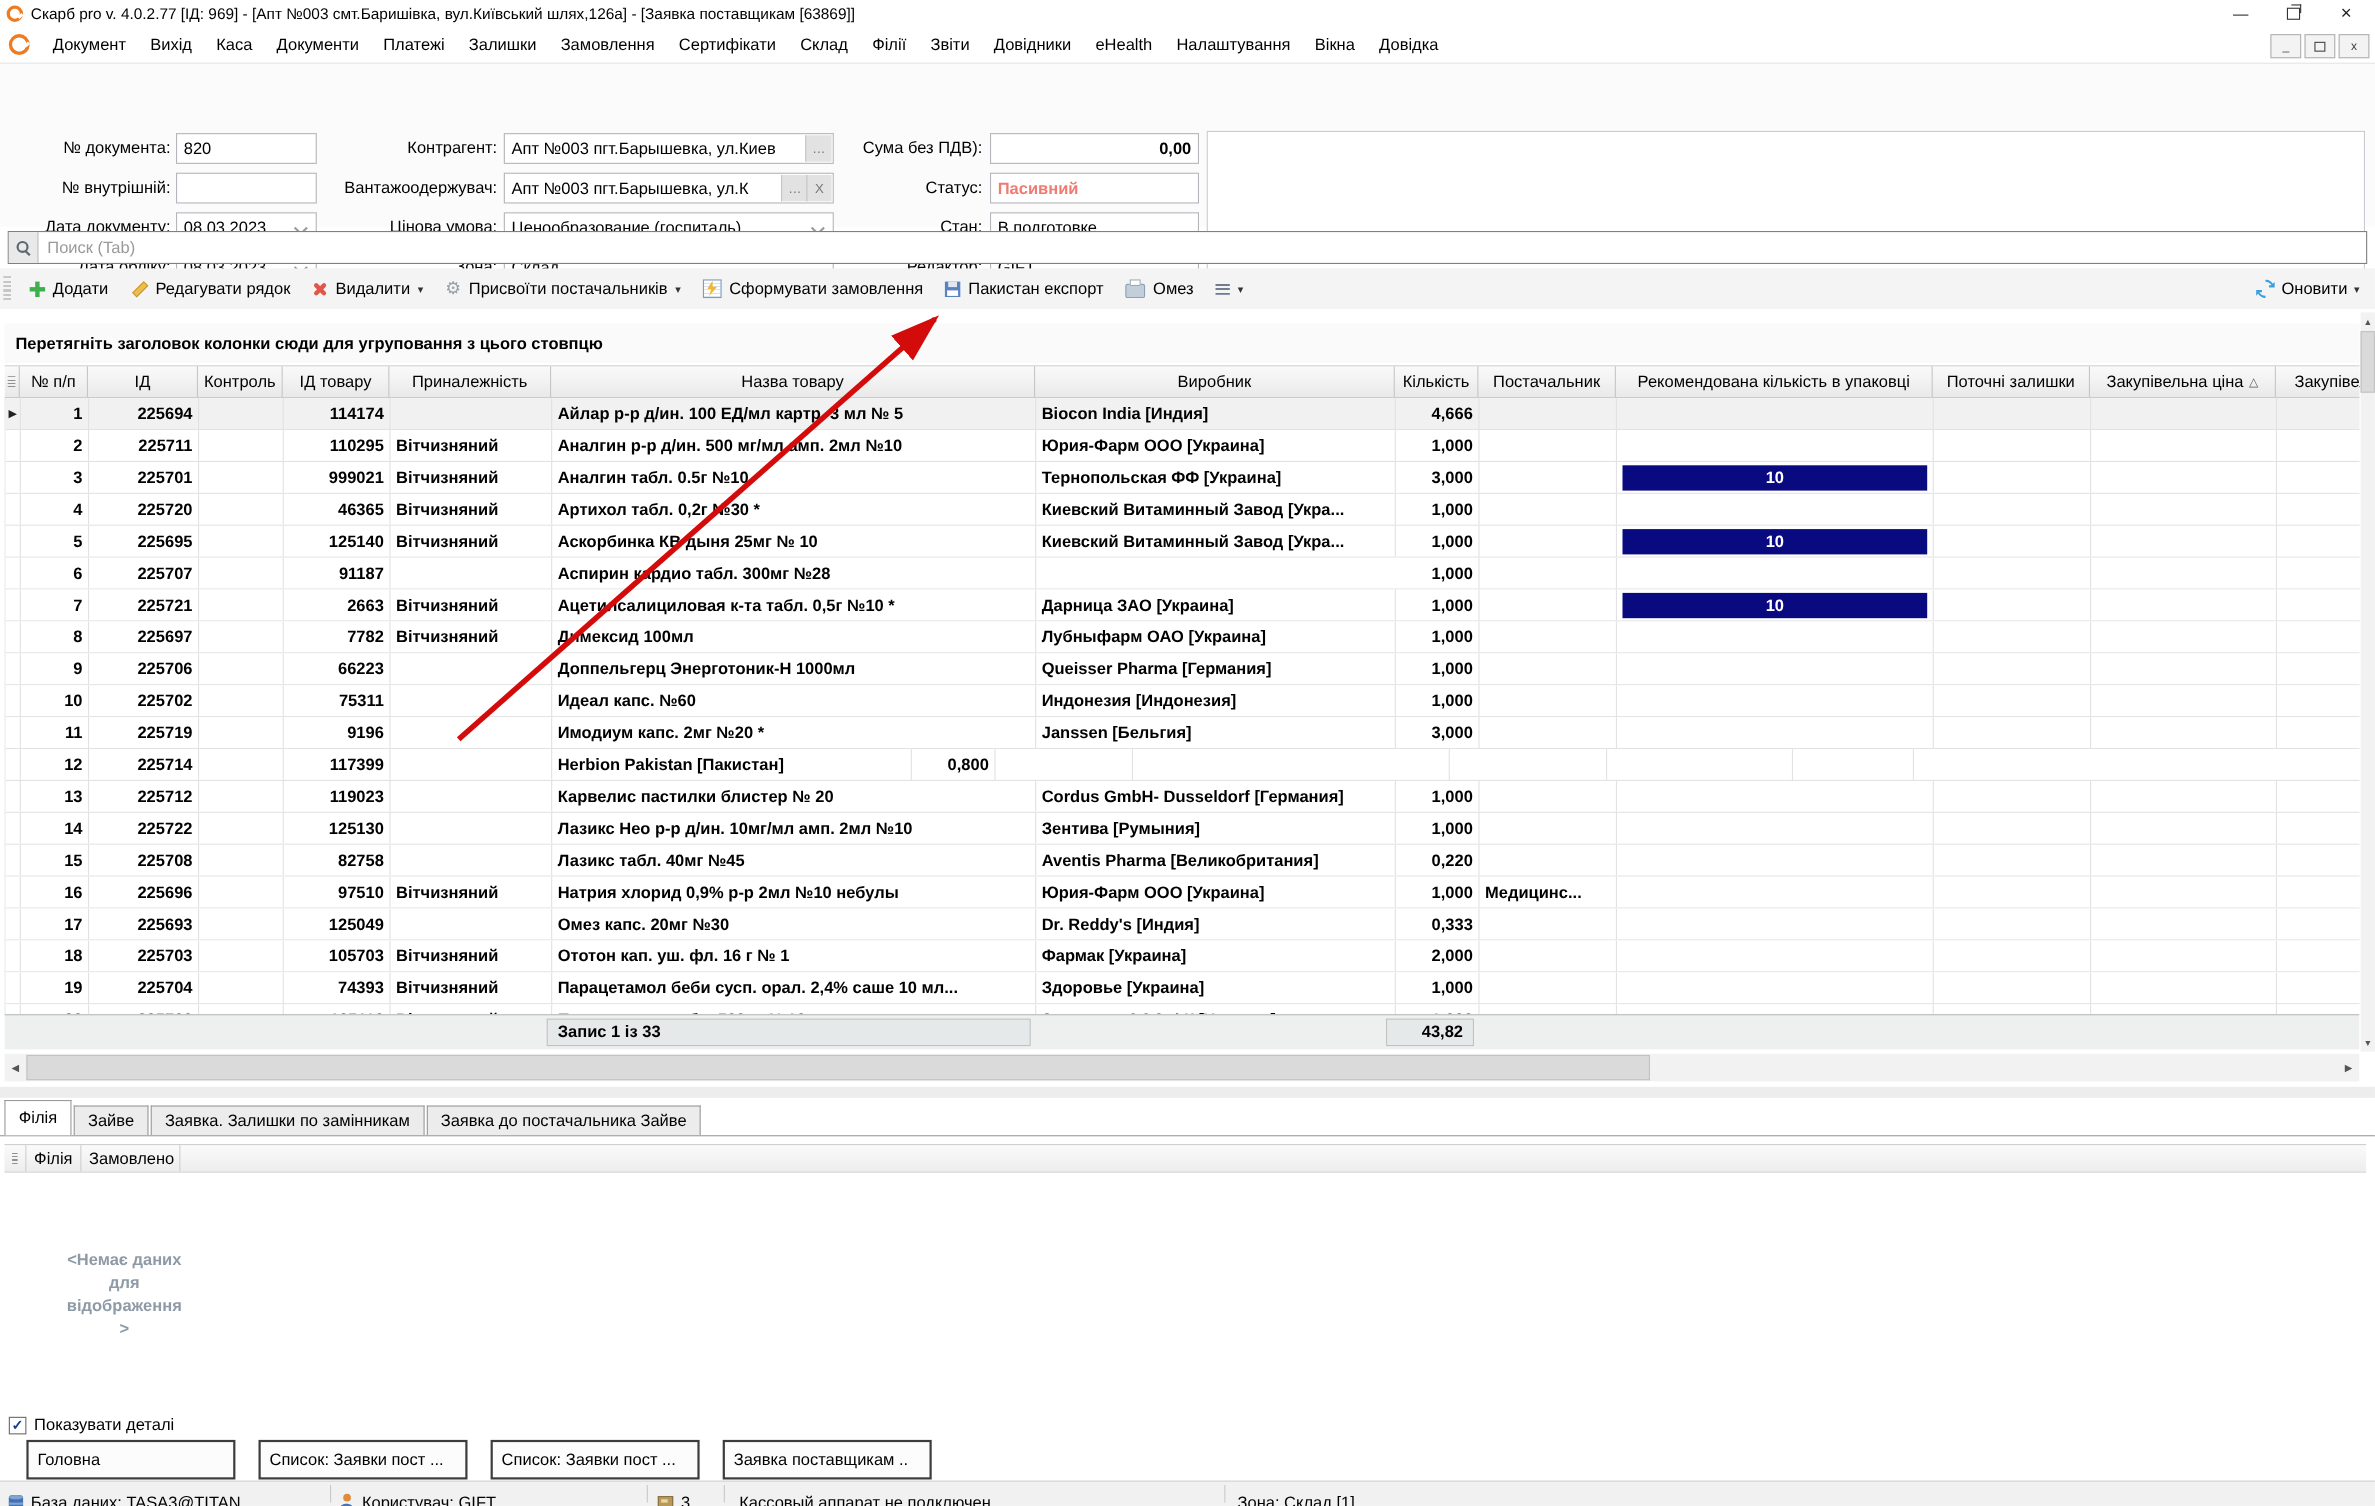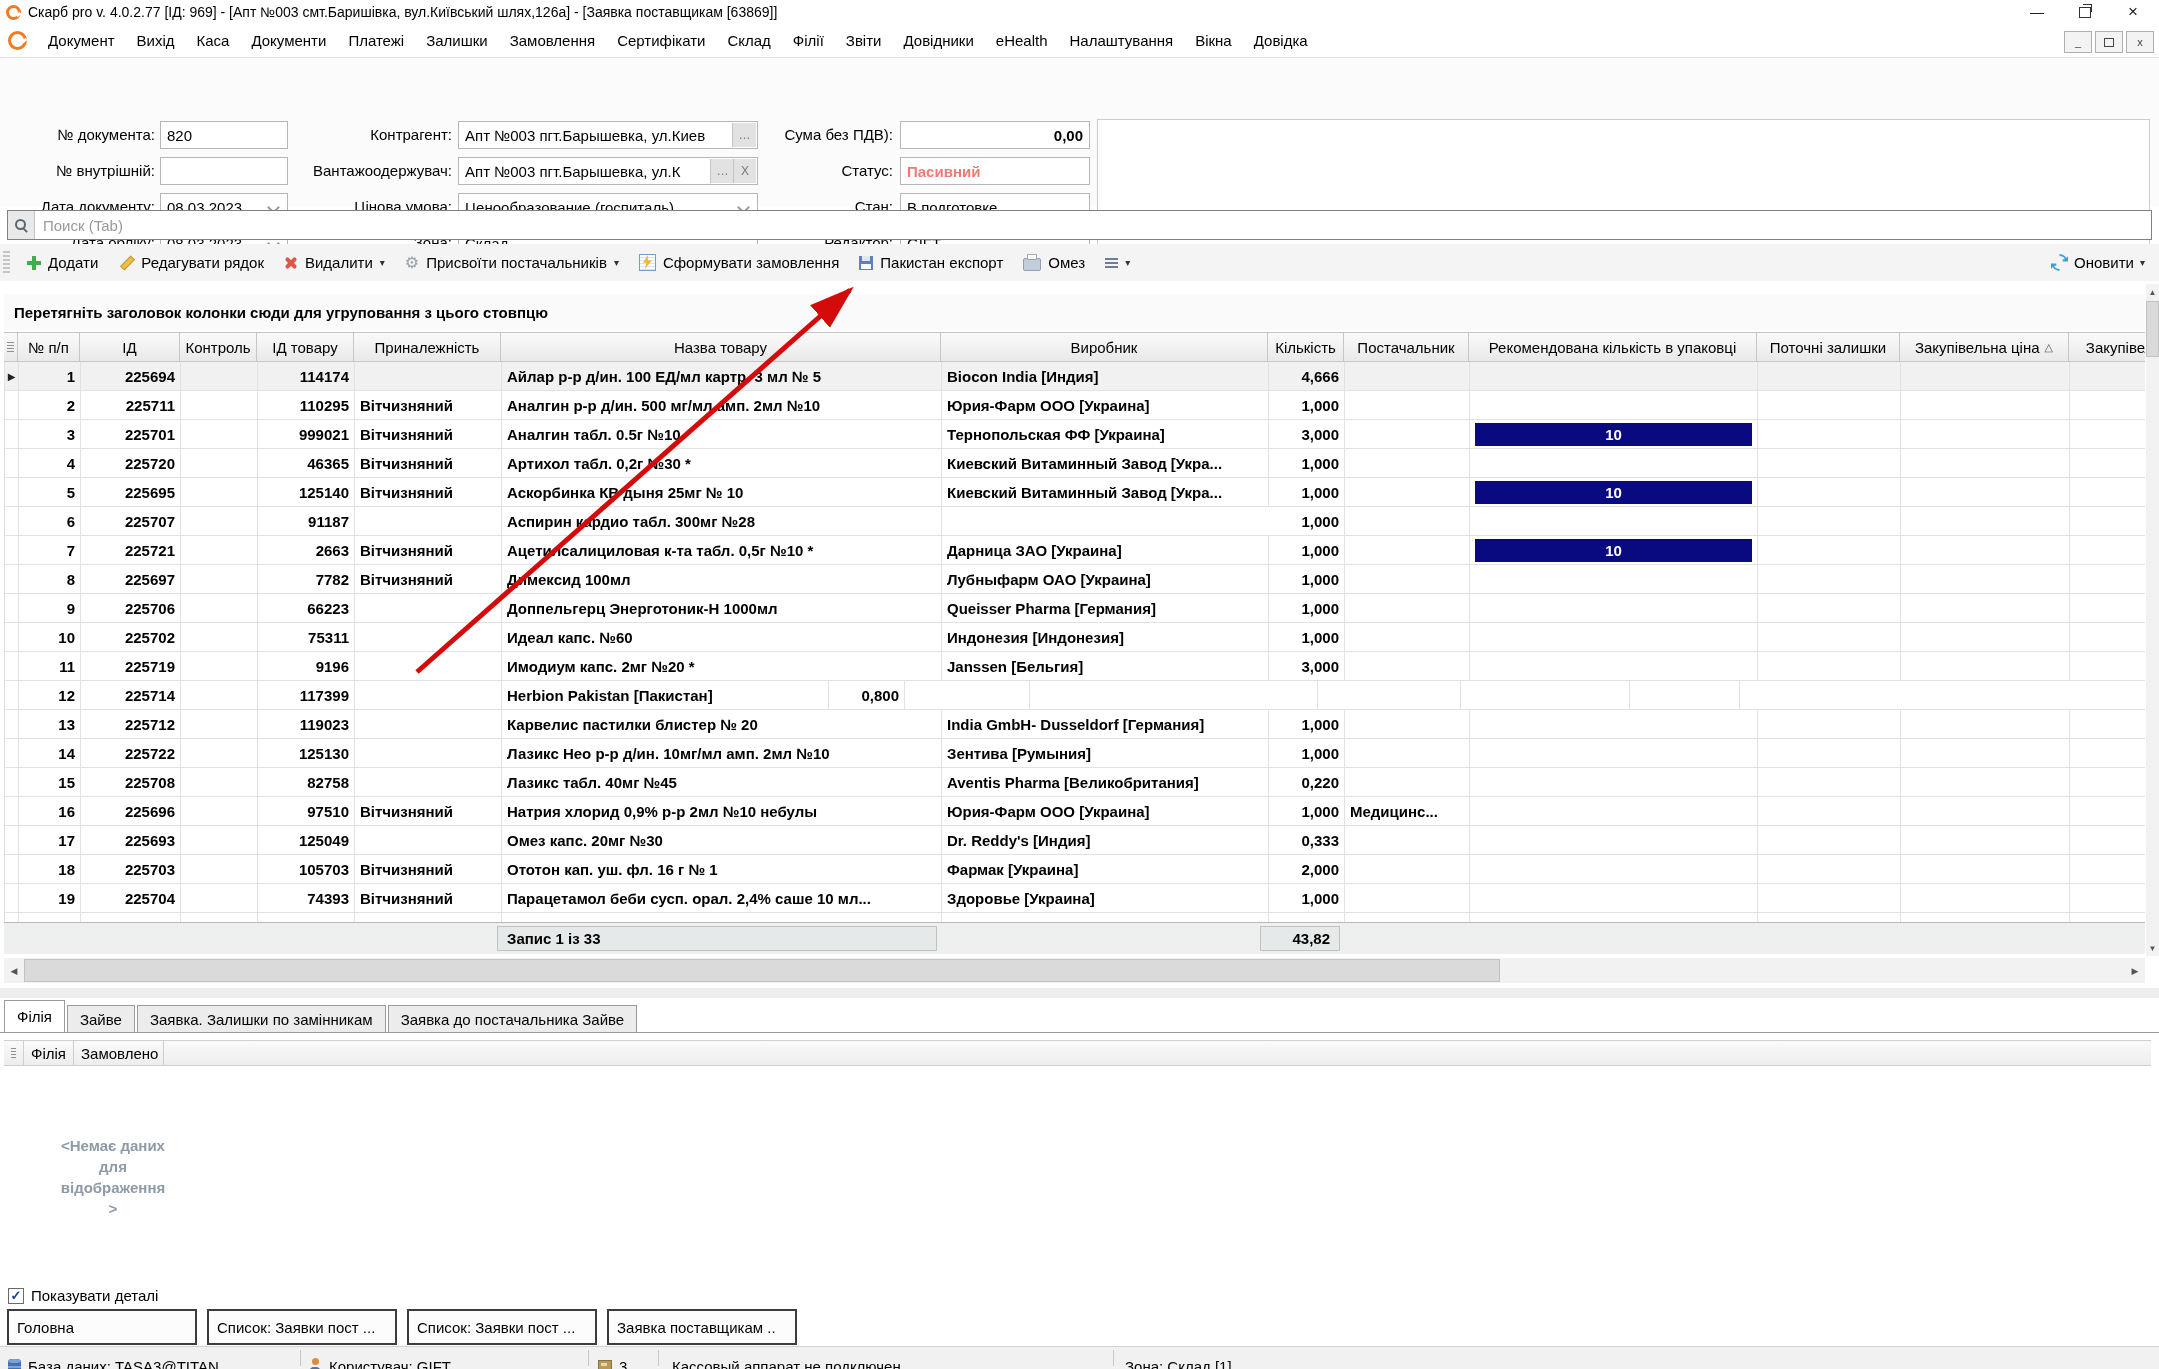--- a/index.html
+++ b/index.html
@@ -90,21 +90,21 @@
   .tabs{position:absolute;top:999px;left:4px;height:33px;display:flex;align-items:flex-end;gap:2px;}
   .tab{height:27px;padding:0 12px;border:1px solid #9b9b9b;border-bottom:none;background:#ececec;display:flex;align-items:center;box-sizing:border-box;white-space:nowrap;}
   .tab.active{background:#fff;height:32px;z-index:2;}
   .panel{position:absolute;top:1032px;left:0;width:2159px;height:252px;background:#fff;border-top:1px solid #9b9b9b;box-sizing:border-box;}
   .subheader{position:absolute;top:7px;left:4px;width:2147px;height:26px;background:linear-gradient(#fafafa,#ededed);border-top:1px solid #cfcfcf;border-bottom:1px solid #cfcfcf;display:flex;box-sizing:border-box;}
   .shcell{border-right:1px solid #cfcfcf;display:flex;align-items:center;padding:0 7px;box-sizing:border-box;height:100%;}
   .empty-msg{position:absolute;top:102px;left:18px;width:190px;text-align:center;font-weight:bold;color:#8e9aa6;line-height:21px;}
   
   .details{position:absolute;top:1287px;left:8px;display:flex;align-items:center;gap:7px;}
   .checkbox{width:16px;height:16px;border:1px solid #6a6a6a;background:#fff;display:flex;align-items:center;justify-content:center;color:#1d3f91;font-size:13px;font-weight:bold;box-sizing:border-box;}
-  .taskbar{position:absolute;top:1309px;left:7px;display:flex;gap:10px;}
+  .taskbar{position:absolute;top:1309px;left:24px;display:flex;gap:21px;}
   .task-btn{width:190px;height:36px;border:2px solid #3c3c3c;background:#fcfcfc;display:flex;align-items:center;padding:0 8px;box-sizing:border-box;white-space:nowrap;overflow:hidden;}
   .statusbar{position:absolute;top:1346px;left:0;width:2159px;height:23px;background:#f1f1f1;border-top:1px solid #d2d2d2;box-sizing:border-box;}
   .sitem{position:absolute;top:0;height:38px;display:flex;align-items:center;gap:7px;white-space:nowrap;}
   .sline{position:absolute;top:3px;width:1px;height:16px;background:#c9c9c9;}
   .db-icon{width:13px;height:15px;background:#4472b0;border-radius:4px/3px;}
   .db-icon::before{content:'';position:absolute;left:0;top:0;width:13px;height:4px;background:#7fa3d4;border-radius:50%;}
   .db-icon::after{content:'';position:absolute;left:0;top:7px;width:13px;height:2px;background:#7fa3d4;}
   .user-icon{width:14px;height:16px;}
   .user-icon::before{content:'';position:absolute;left:4px;top:0;width:7px;height:7px;border-radius:50%;background:#e08a3c;}
   .user-icon::after{content:'';position:absolute;left:1px;bottom:0;width:12px;height:7px;border-radius:5px 5px 2px 2px;background:#4a72b5;}
@@ -500,21 +500,21 @@
         <div class="tcell" style="width: 110px; flex: 0 0 110px;"></div>
       </div>
       <div class="trow">
         <div class="tcell c-sel" style="width: 14px; flex: 0 0 14px;"></div>
         <div class="tcell r" style="width: 62px; flex: 0 0 62px;">13</div>
         <div class="tcell r" style="width: 100px; flex: 0 0 100px;">225712</div>
         <div class="tcell" style="width: 77px; flex: 0 0 77px;"></div>
         <div class="tcell r" style="width: 97px; flex: 0 0 97px;">119023</div>
         <div class="tcell" style="width: 147px; flex: 0 0 147px;"></div>
         <div class="tcell" style="width: 440px; flex: 0 0 440px;">Карвелис пастилки блистер № 20</div>
-        <div class="tcell" style="width: 327px; flex: 0 0 327px;">India GmbH- Dusseldorf [Германия]</div>
+        <div class="tcell" style="width: 327px; flex: 0 0 327px;">Cordus GmbH- Dusseldorf [Германия]</div>
         <div class="tcell r" style="width: 76px; flex: 0 0 76px;">1,000</div>
         <div class="tcell" style="width: 125px; flex: 0 0 125px;"></div>
         <div class="tcell" style="width: 288px; flex: 0 0 288px;"></div>
         <div class="tcell" style="width: 143px; flex: 0 0 143px;"></div>
         <div class="tcell" style="width: 169px; flex: 0 0 169px;"></div>
         <div class="tcell" style="width: 110px; flex: 0 0 110px;"></div>
       </div>
       <div class="trow">
         <div class="tcell c-sel" style="width: 14px; flex: 0 0 14px;"></div>
         <div class="tcell r" style="width: 62px; flex: 0 0 62px;">14</div>

